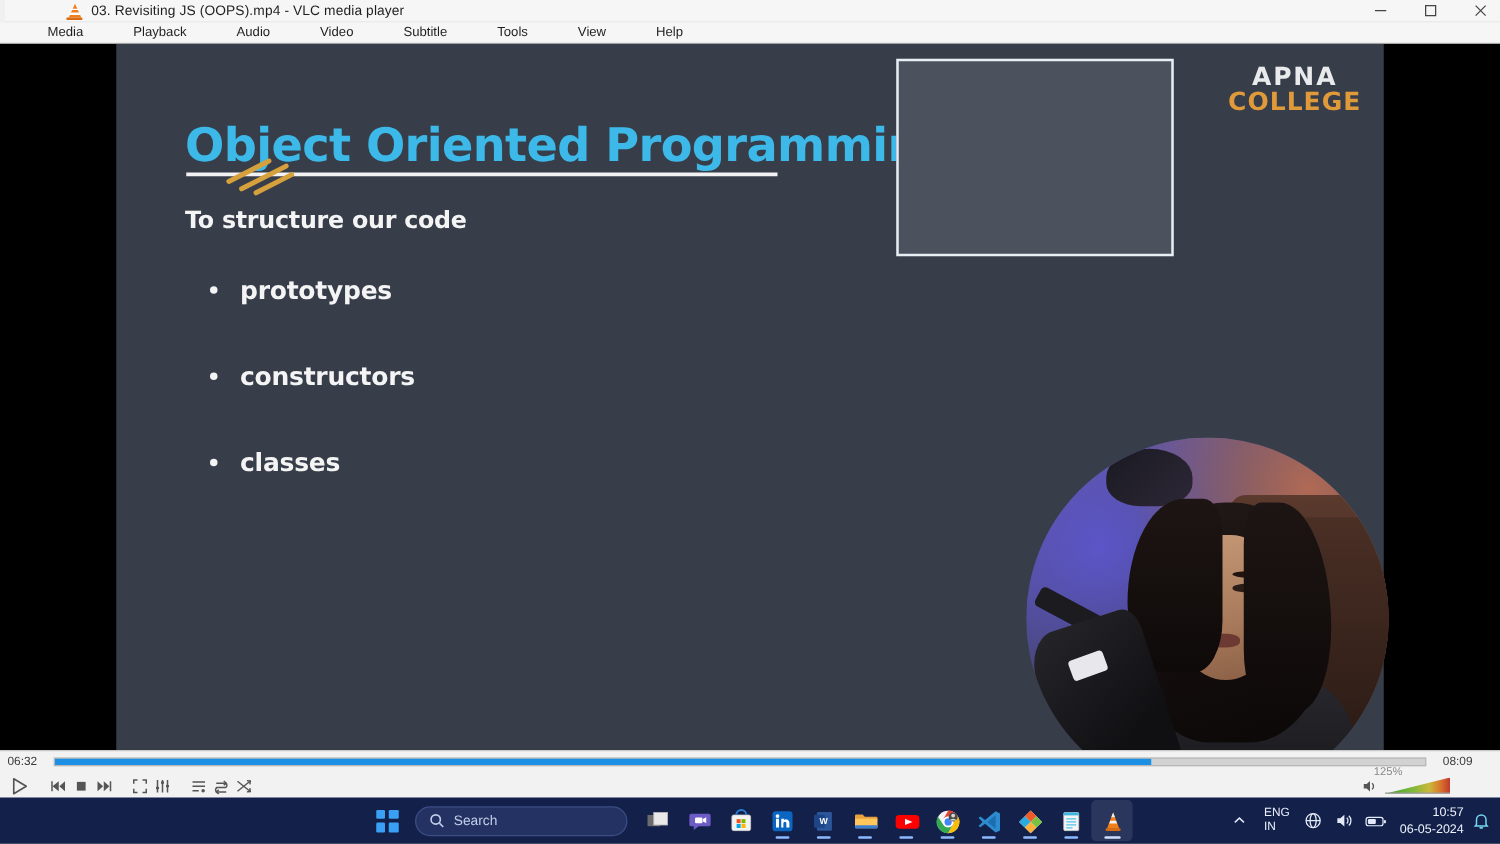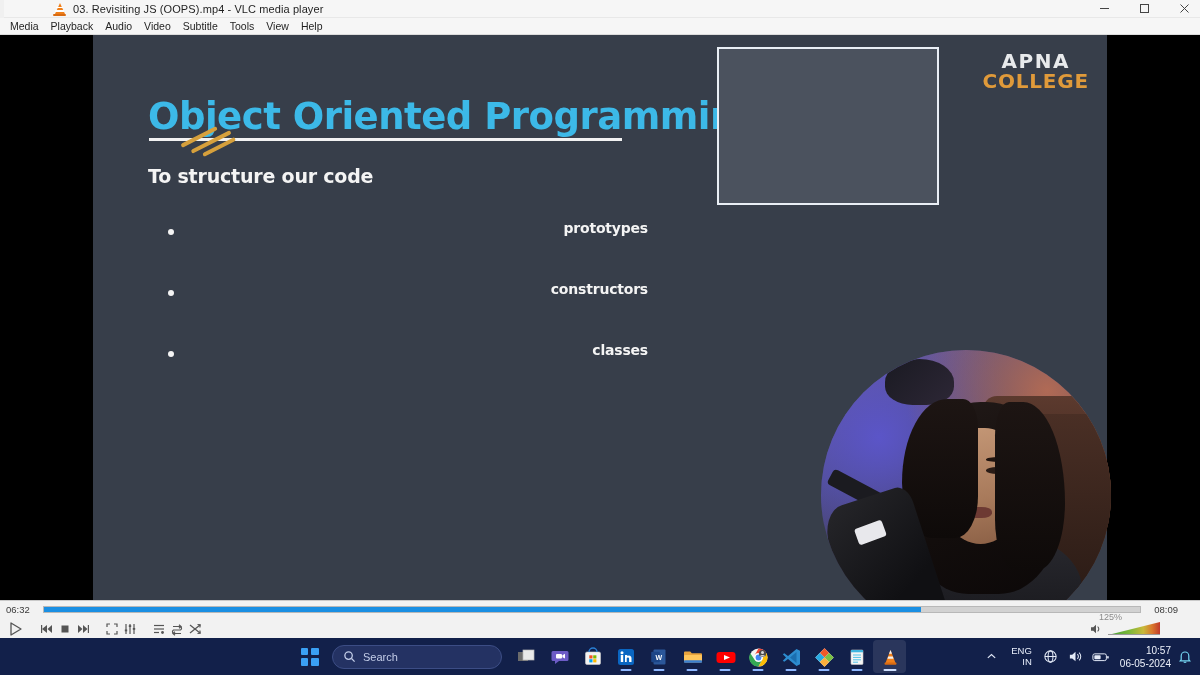--- a/index.html
+++ b/index.html
@@ -28,21 +28,21 @@
   .tb-ctrls{ margin-left:auto; display:flex; height:18px; }
   .tb-btn{ width:40px; height:18px; display:flex; align-items:center; justify-content:center; color:#444; }
   .tb-btn svg{ display:block; }
 
   
   .menubar{
     position:absolute; left:0; top:18px; width:1200px; height:17px;
     background:#f6f6f6; display:flex; align-items:center; padding-left:4px;
     border-bottom:1px solid #dcdcdc;
   }
-  .menuitem{ font-size:10.5px; color:#1f1f1f; padding:0 6px; line-height:17px; white-space:nowrap; }
+  .menuitem{ font-size:10.5px; color:#1f1f1f; padding:0 6px; line-height:17px; white-space:nowrap;margin-left:28px; }
 
   
   .video{
     position:absolute; left:0; top:35px; width:1200px; height:565px;
     background:#000; overflow:hidden;
   }
   .slide{
     position:absolute; left:93px; top:0; width:1014px; height:565px;
     background:#373e4a;
   }
@@ -66,21 +66,21 @@
   .subtitle{
     position:absolute; left:55px; top:130px;
     font-family:"DejaVu Sans", sans-serif;
     font-size:19px; font-weight:700; color:#f4f4f4; letter-spacing:-0.2px;
   }
 
   .bullets{ position:absolute; left:75px; top:185px; width:480px; }
   .bullet{
     display:flex; align-items:flex-start; margin-bottom:45px;
     font-family:"DejaVu Sans", sans-serif;
-    font-size:14px; font-weight:700; color:#f4f4f4; letter-spacing:-0.2px;justify-content:space-between;
+    font-size:20px; font-weight:700; color:#f4f4f4; letter-spacing:-0.2px;
   }
   .bullet .dot{
     width:6px; height:6px; border-radius:50%; background:#f4f4f4;
     margin-right:18px; margin-top:9px; flex:0 0 auto;
   }
 
   
   .placeholder{
     position:absolute; left:624px; top:12px; width:222px; height:158px;
     background:#4b525e; border:2px solid #e9eef5;
@@ -233,21 +233,21 @@
     display:flex; align-items:center; padding-left:10px; margin:0 8px 0 6px;
   }
   .searchpill .sq{ margin-right:7px; display:flex; }
   .searchpill .stxt{ font-size:11px; color:#c3cde8; }
 
   .tray{
     position:absolute; right:6px; top:0; height:37px; display:flex; align-items:center; gap:7px;
   }
   .tray-chev{ color:#dfe6f5; display:flex; padding:0 4px; }
   .tray-lang{
-    font-size:9.5px; color:#e8eefb; line-height:1.15; text-align:right; padding:0 3px;
+    font-size:9.5px; color:#e8eefb; line-height:1.15; text-align:left; padding:0 3px;
   }
   .tray-ico{ color:#e4eaf7; display:flex; align-items:center; justify-content:center; width:18px; }
   .tray-clock{ font-size:10px; color:#eef2fb; line-height:1.3; text-align:right; padding-left:3px; }
   .tray-bell{ color:#74d4f0; display:flex; padding-right:2px; }
 
   
   .g{ width:20px; height:20px; position:relative; }
   .win-logo{ width:18px; height:18px; display:grid; grid-template-columns:1fr 1fr; grid-template-rows:1fr 1fr; gap:2.2px;}
   .win-logo i{ background:#3aa0f5; display:block; border-radius:1px; }
 </style>

